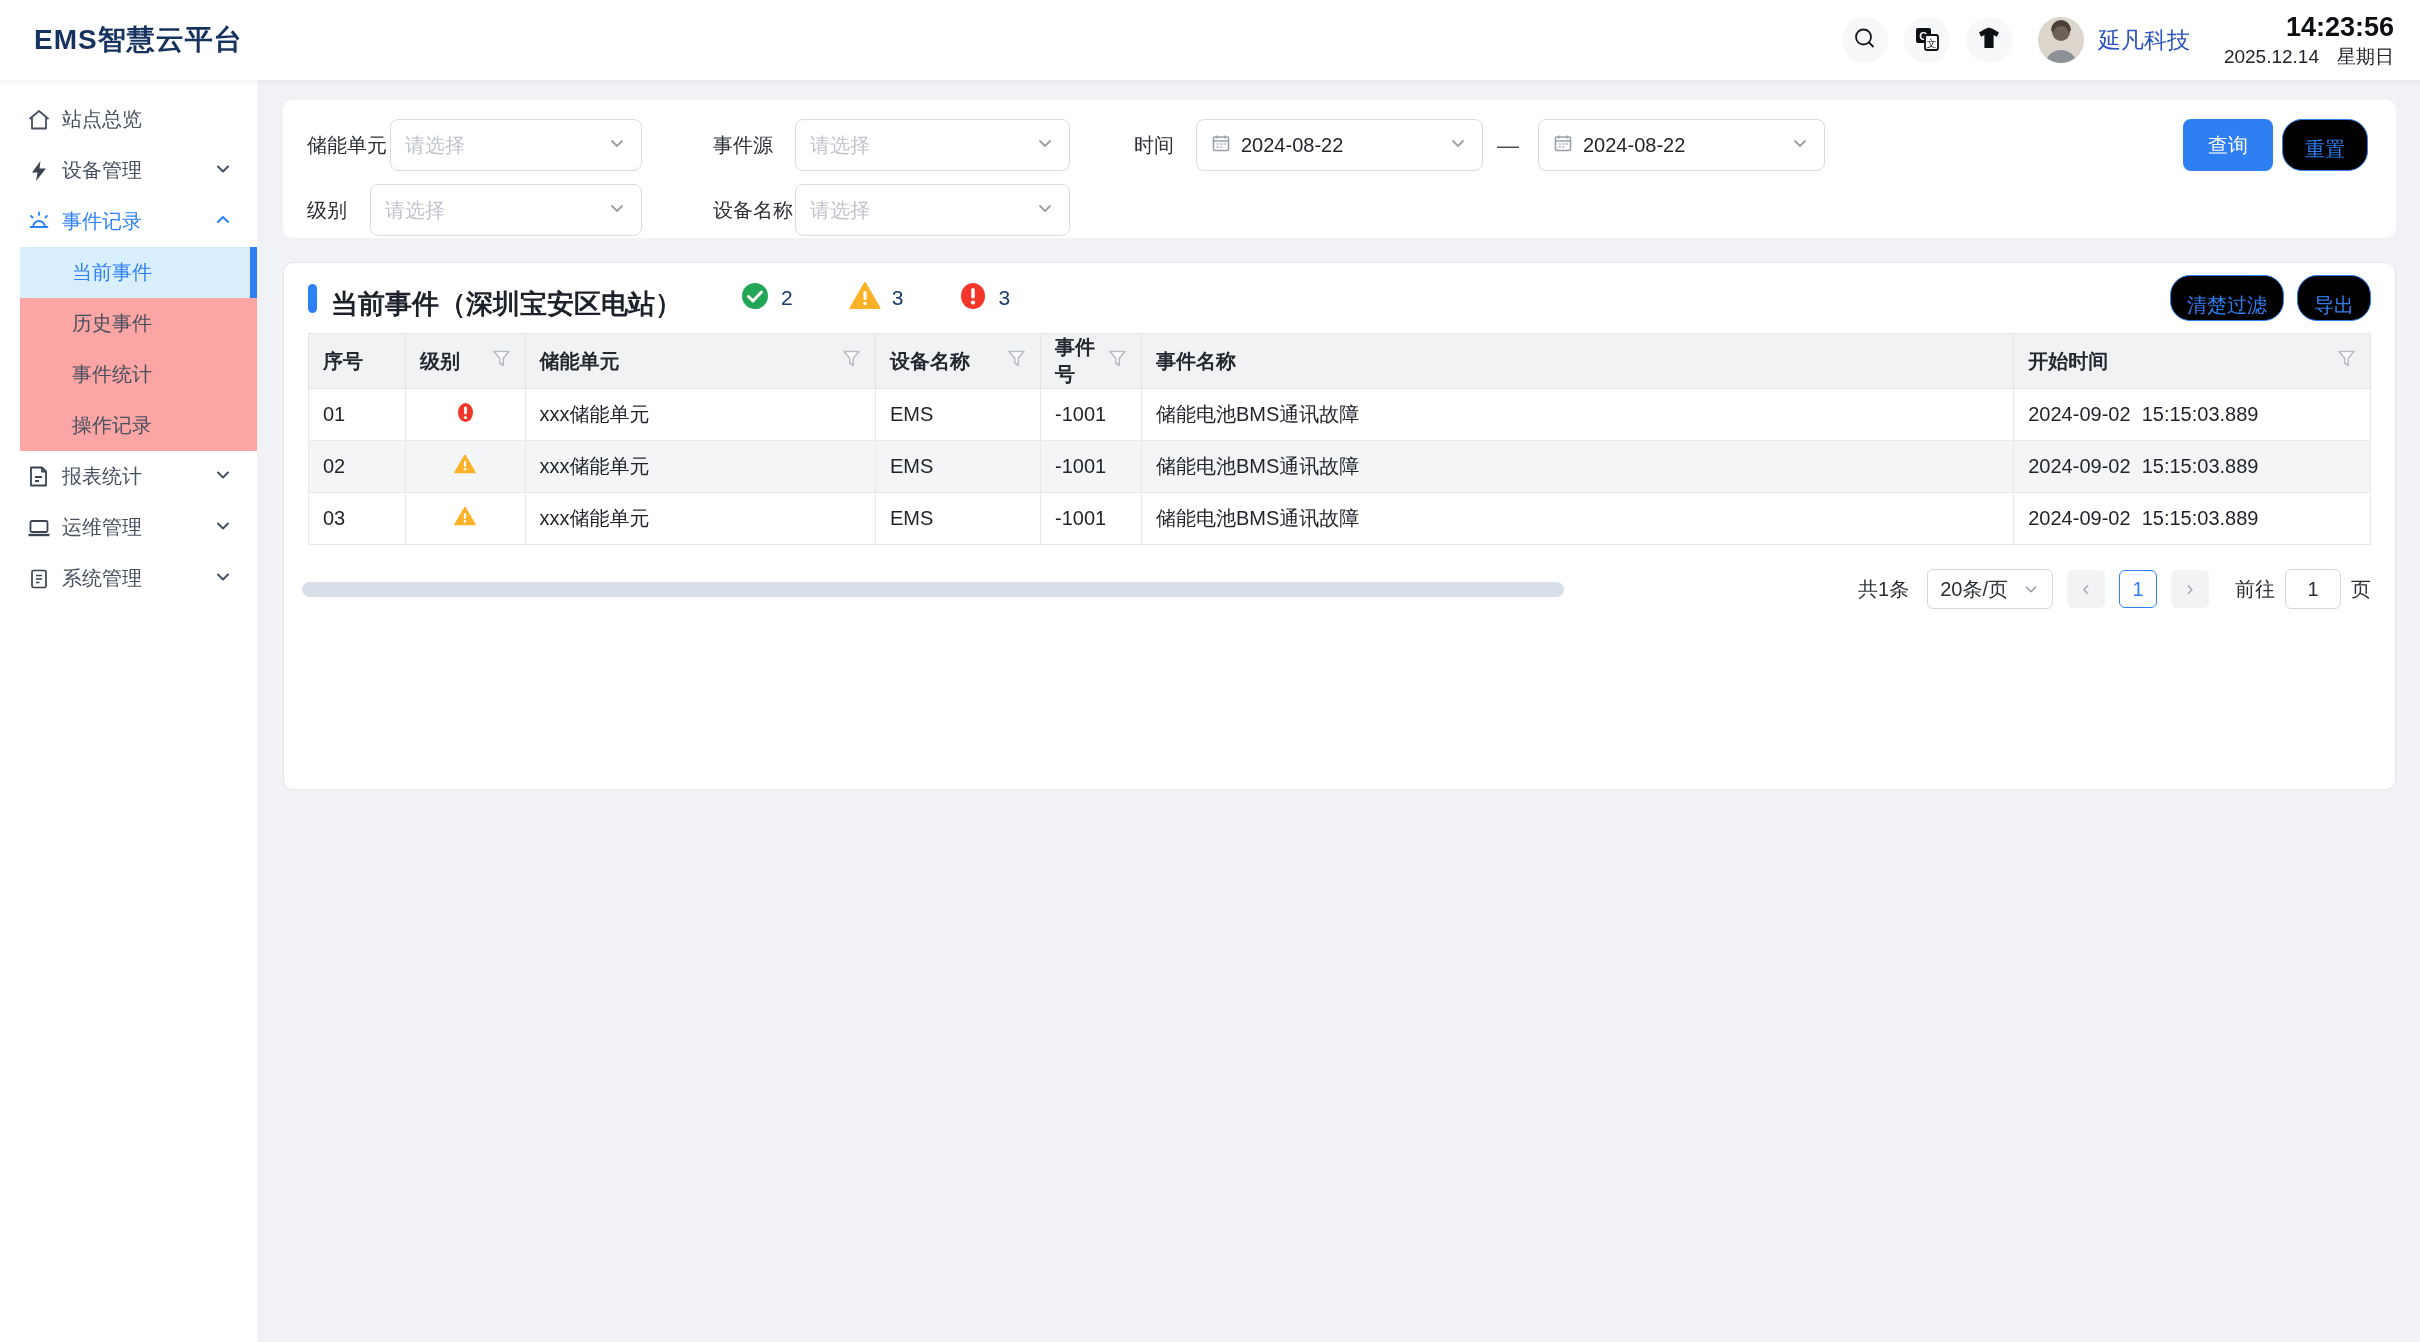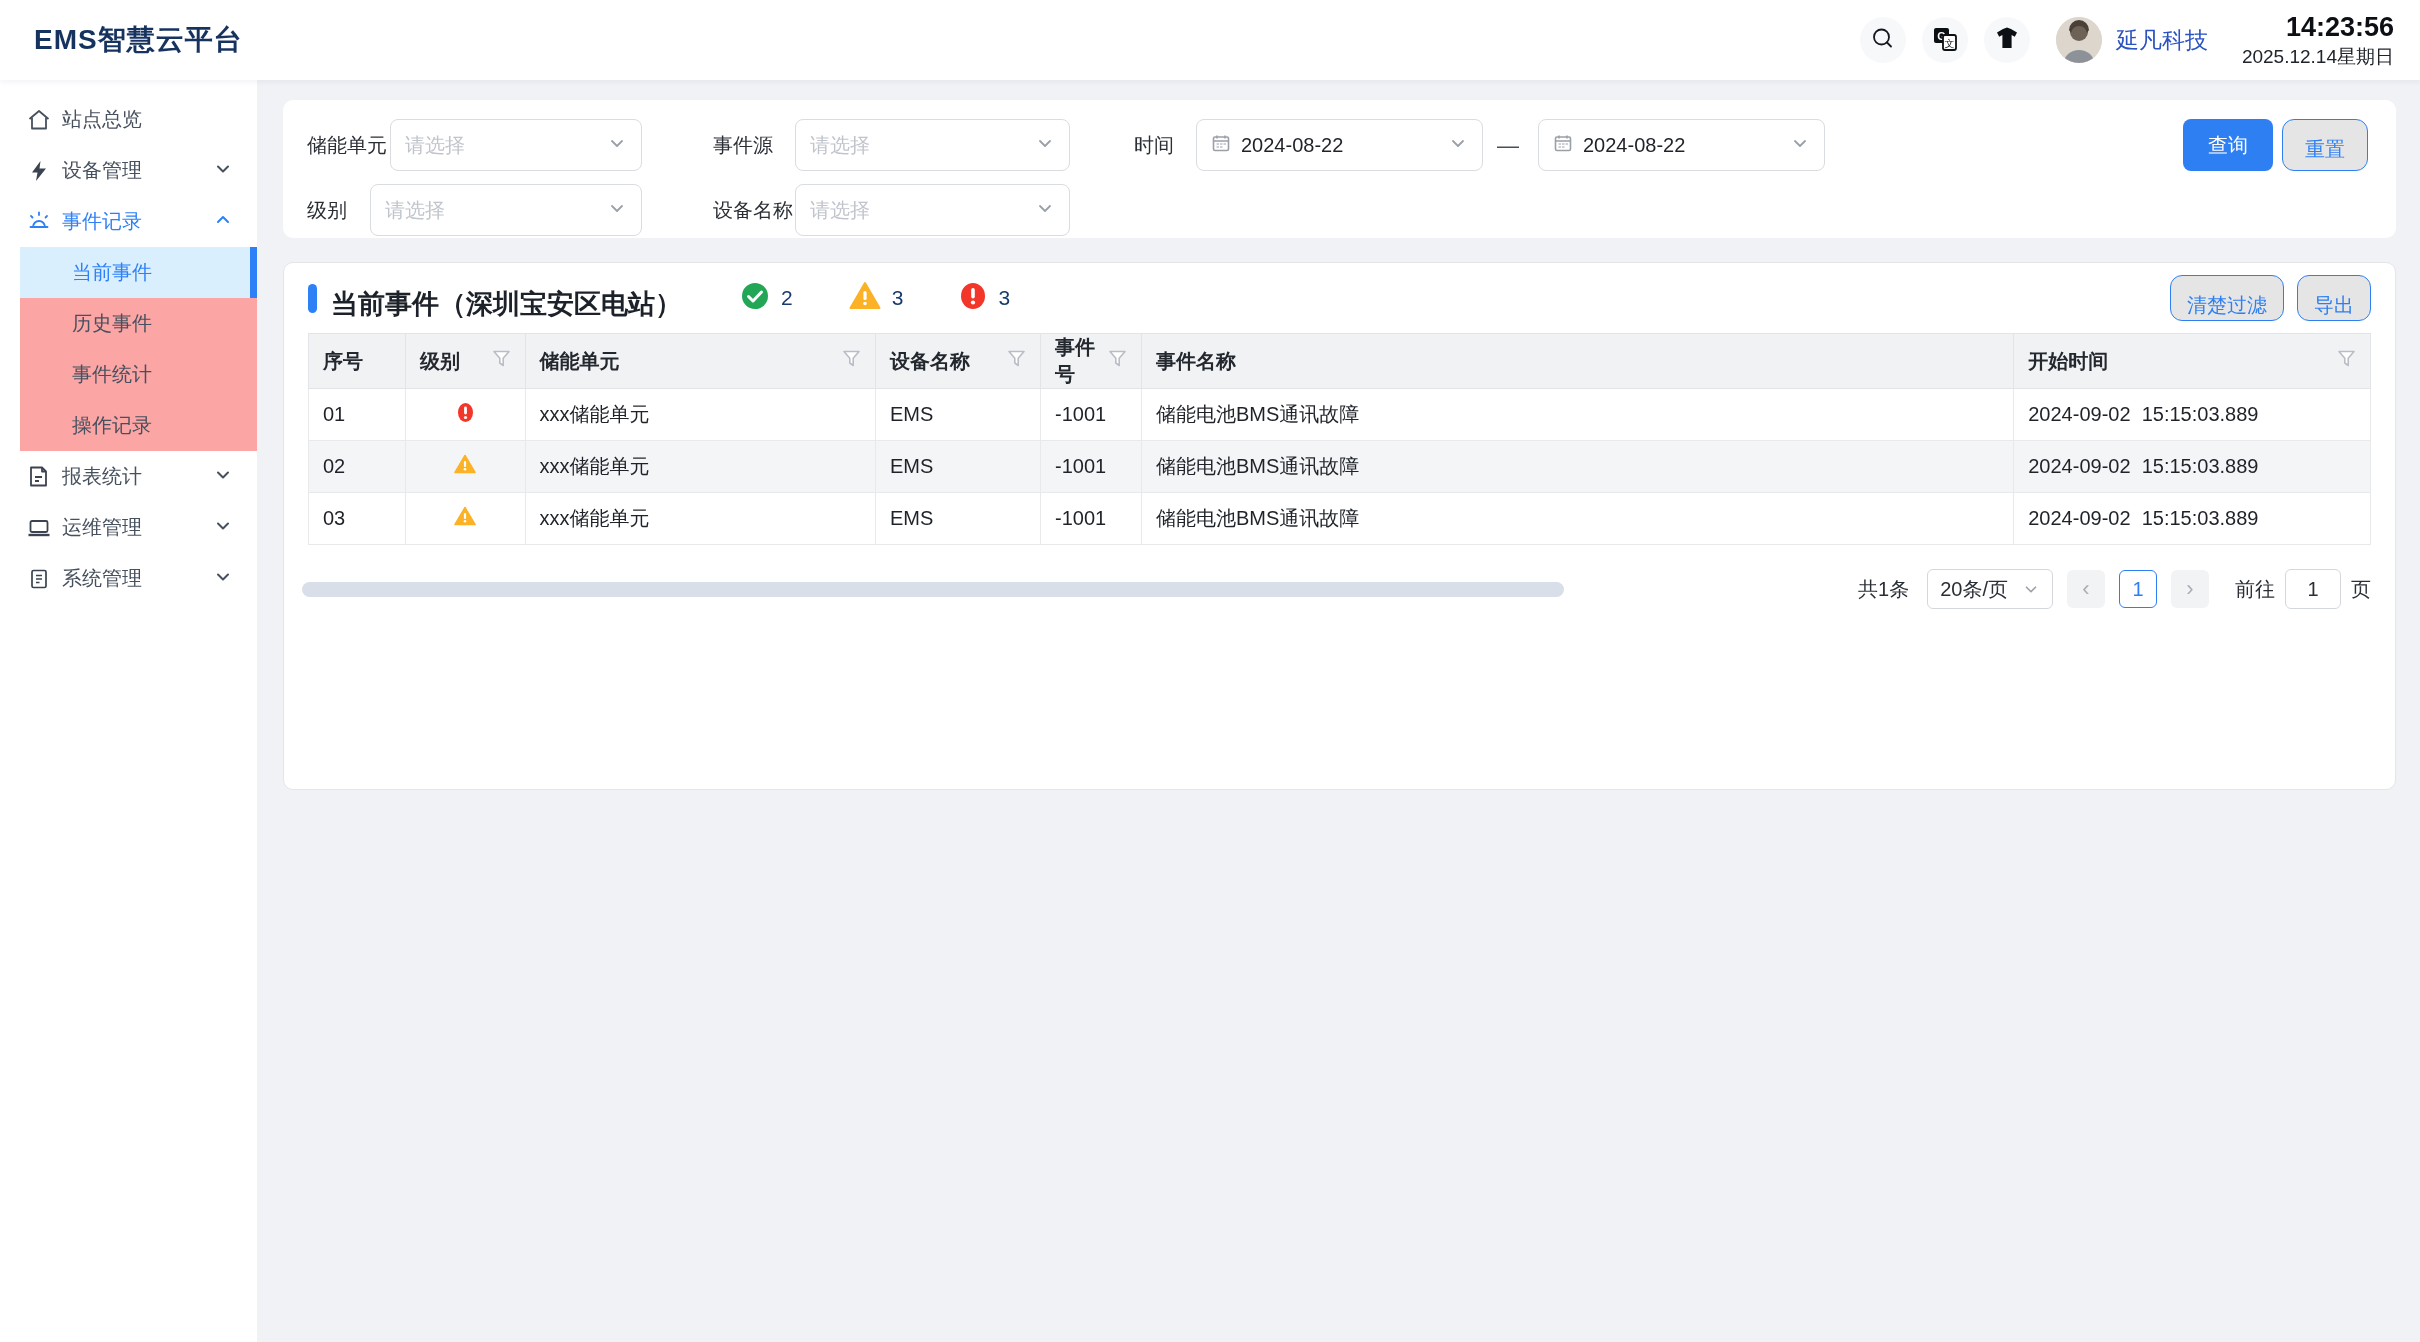--- a/index.html
+++ b/index.html
@@ -13,21 +13,21 @@
   .app-title { font-size:28px; font-weight:bold; color:#16325e; letter-spacing:1px; }
   .header-right { margin-left:auto; display:flex; align-items:center; }
   .icon-btn { width:46px; height:46px; border-radius:50%; background:#f7f8fa; border:none;
     display:flex; align-items:center; justify-content:center; margin-left:16px; cursor:pointer; }
   .avatar { width:46px; height:46px; border-radius:50%; margin-left:26px; overflow:hidden;
     background:#e8e4de; flex:none; }
   .company { font-size:23px; color:#2a53c0; margin-left:14px; font-weight:500; }
   .time-block { margin-left:34px; text-align:right; line-height:1.2; }
   .clock { font-size:27px; font-weight:bold; color:#0c0f14; }
   .date-line { font-size:19px; color:#20242b; margin-top:2px; }
-  .date-line .wd { margin-left:0; }
+  .date-line .wd { margin-left:18px; }
 
   
   .sidebar { position:fixed; left:0; top:80px; bottom:0; width:257px; background:#fff; z-index:20; }
   .sitem { position:relative; height:51px; display:flex; align-items:center; padding-left:25px;
     color:#46505e; font-size:20px; cursor:pointer; }
   .sitem .sicon { width:27px; height:27px; margin-right:10px; display:flex; align-items:center; justify-content:center; flex:none; }
   .sitem .chev { position:absolute; right:24px; top:50%; transform:translateY(-50%); }
   .sitem.parent-active { color:#2e80f7; }
   .submenu { background:#fca5a5;margin-left:20px; }
   .subitem { position:relative; height:51px; display:flex; align-items:center; padding-left:52px;
@@ -46,22 +46,22 @@
   .fselect { height:52px; border:1px solid #d9dce1; border-radius:8px; background:#fff;
     display:flex; align-items:center; padding:0 14px; cursor:pointer; }
   .fselect .ph { font-size:20px; color:#c0c4cc; }
   .fselect .chev { margin-left:auto; }
   .fdate { height:52px; border:1px solid #d9dce1; border-radius:8px; background:#fff;
     display:flex; align-items:center; padding:0 14px; cursor:pointer; }
   .fdate .dtext { font-size:20px; color:#1f2329; margin-left:10px; }
   .dash { position:absolute; font-size:22px; color:#4a4f57; }
   .btn-primary { position:absolute; height:52px; background:#2e7ff2; color:#fff; border:none;
     border-radius:8px; font-size:20px; cursor:pointer; }
-  .btn-outline { height:46px; background:#e5e5e5; color:#2e7ff2; border:1px solid #2e7ff2;
-    border-radius:12px; font-size:20px; cursor:pointer; padding:16px 16px; }
+  .btn-outline { height:46px; background:#000000; color:#2e7ff2; border:1px solid #2e7ff2;
+    border-radius:20px; font-size:20px; cursor:pointer; padding:16px 16px; }
   .btn-outline.abs { position:absolute; height:52px; }
 
   
   .table-card { margin-top:24px; height:528px; background:#fff; border-radius:10px;
     border:1px solid #e3e5e9; }
   .panel-head { height:70px; display:flex; align-items:center; padding:0 24px; }
   .title-pill { width:9px; height:29px; background:#2e80f7; border-radius:5px; margin-right:14px; }
   .panel-title { font-size:27px; font-weight:bold; color:#1c212a;margin-top:12px; }
   .badges { display:flex; align-items:center; margin-left:58px; }
   .badge { display:flex; align-items:center; margin-right:56px; }

